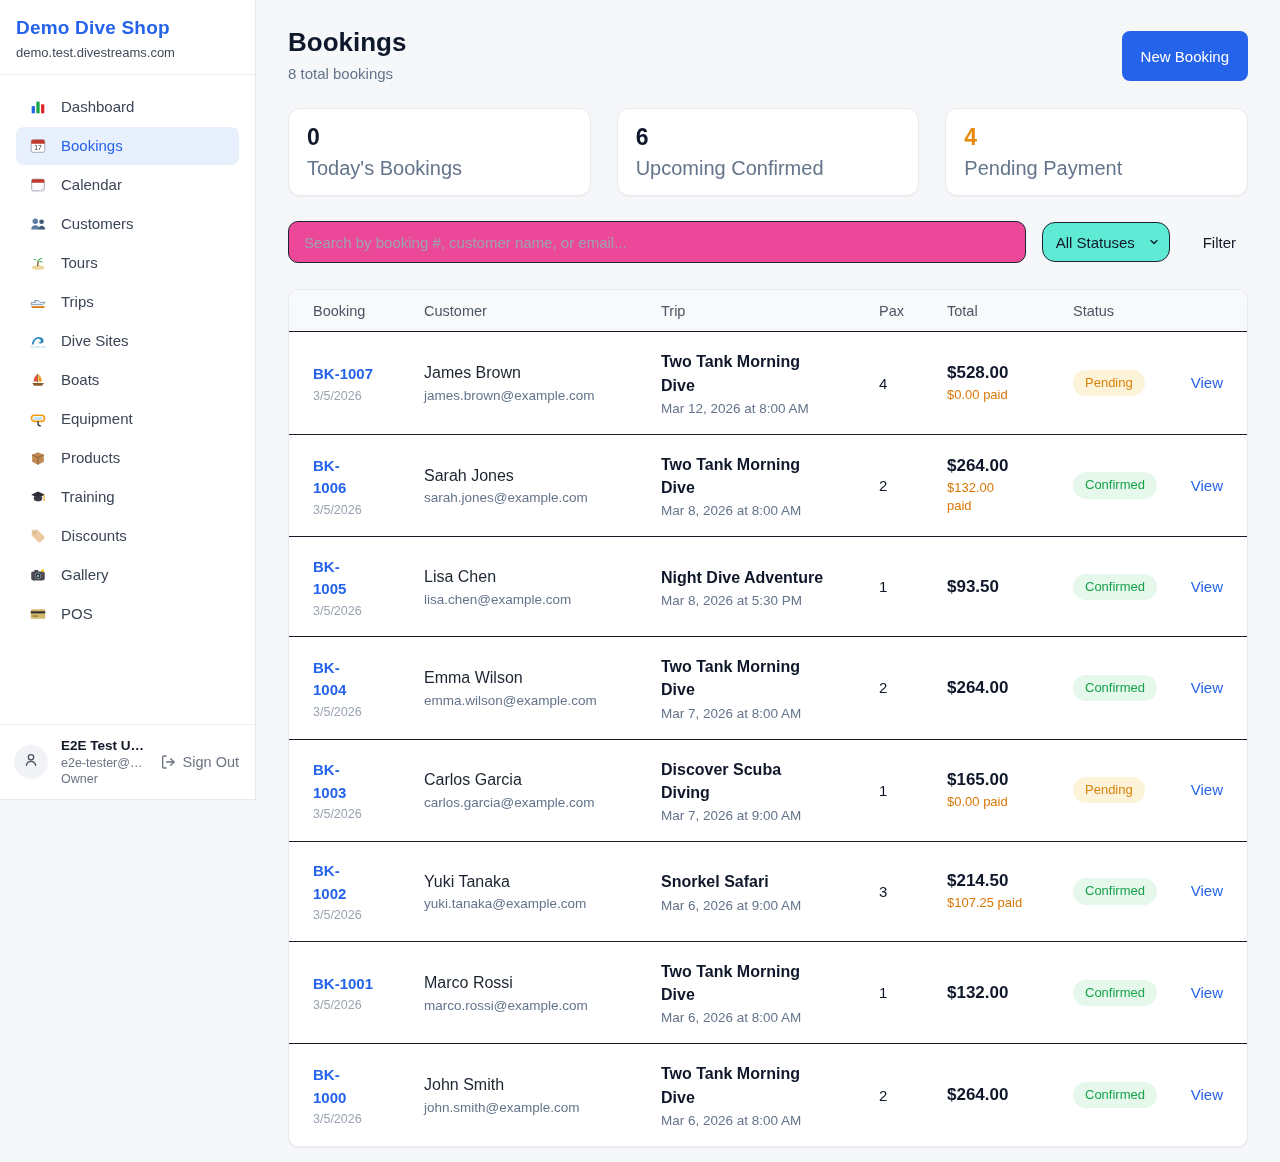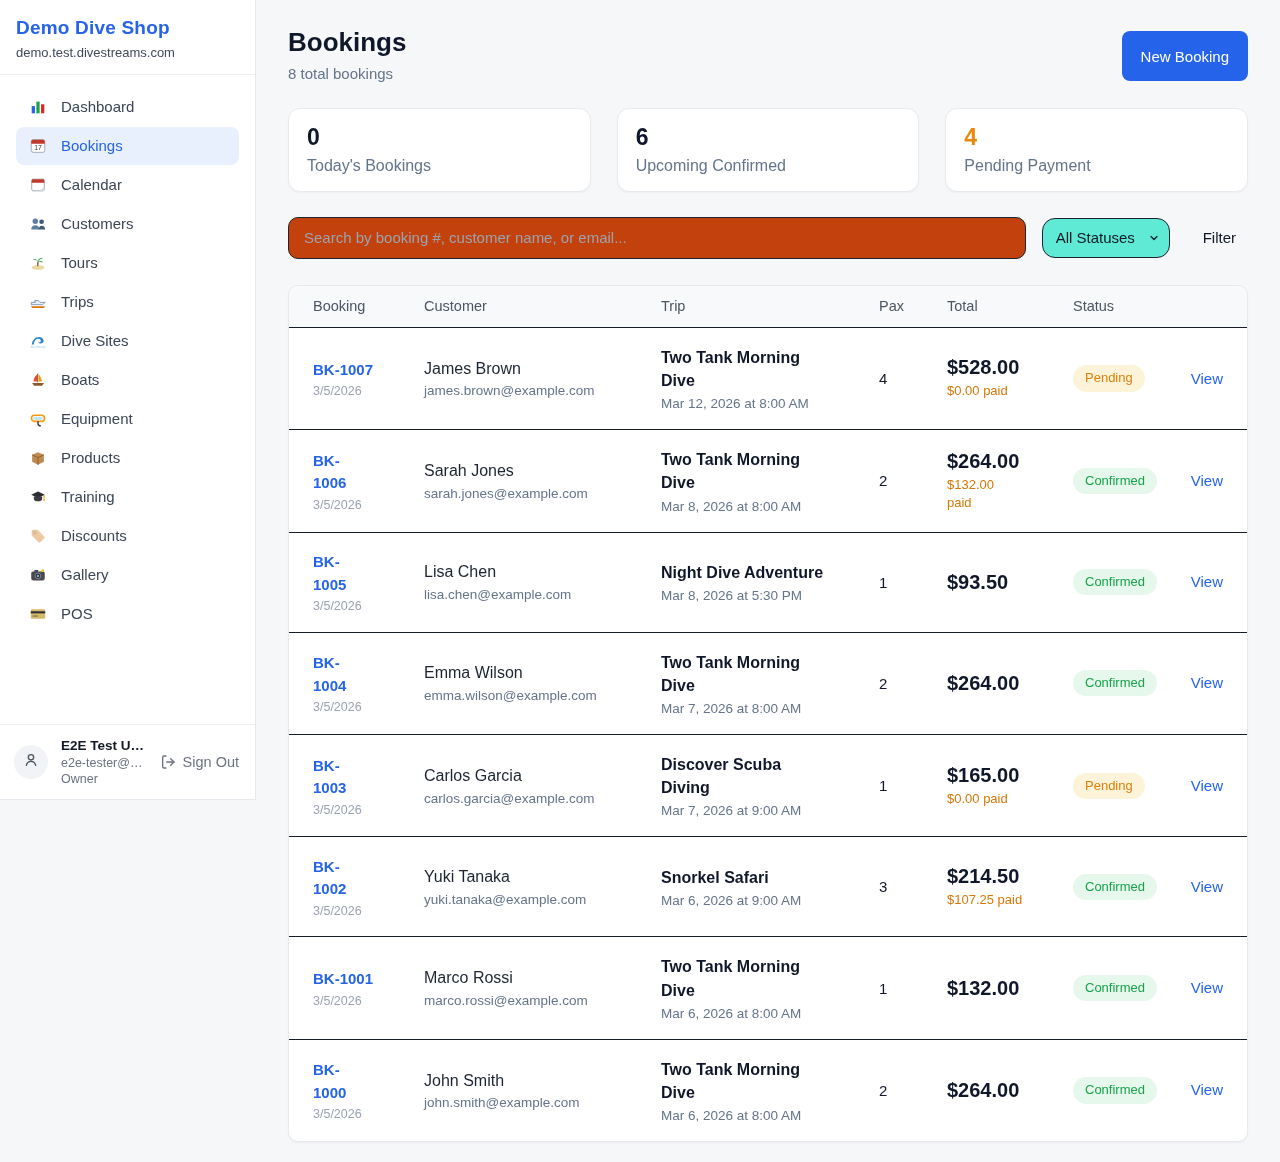--- a/index.html
+++ b/index.html
@@ -61,26 +61,26 @@
     font-family:inherit; cursor:pointer; margin-top:3px;
   }
 
   .stats { display:grid; grid-template-columns:repeat(3,1fr); gap:26px; margin-top:26px; }
   .stat-card {
     background:#fff; border:1px solid #e8eaef; border-radius:12px;
     padding:15px 18px; min-height:84px; box-shadow:0 1px 2px rgba(16,24,40,.04);
   }
   .stat-value { font-size:23px; font-weight:bold; color:#0f172a; line-height:1.2; }
   .stat-value.orange { color:#e8890b; }
-  .stat-label { margin-top:6px; font-size:16px; color:#64748b; }
+  .stat-label { margin-top:6px; font-size:20px; color:#64748b; }
 
   .filter-row { display:flex; align-items:center; margin-top:25px; }
   .search {
     flex:1; height:42px; border:1.5px solid #1b2430; border-radius:10px;
-    background:#c2410c; padding:0 15px; font-size:15px; color:#111827; font-family:inherit;
+    background:#ec4899; padding:0 15px; font-size:15px; color:#111827; font-family:inherit;
   }
   .search::placeholder { color:#9ca3af; }
   .select-wrap { position:relative; margin-left:16px; }
   .status-select {
     appearance:none; -webkit-appearance:none;
     height:40px; width:128px; border:1.5px solid #1b2430; border-radius:13px;
     background:#5eead4; font-size:15px; color:#111827; font-family:inherit;
     padding:0 30px 0 13px; cursor:pointer;
   }
   .select-chevron { position:absolute; right:10px; top:50%; transform:translateY(-50%); pointer-events:none; color:#111827; display:flex; }
@@ -106,21 +106,21 @@
   .cell { min-width:0; }
   .bk-id { color:#2563eb; font-weight:bold; font-size:15px; line-height:1.5; display:block; text-decoration:none; }
   .bk-id.id-wrap { max-width:44px; }
   .bk-date { margin-top:3px; font-size:12.5px; color:#9aa3b2; }
   .cust-name { font-size:16px; color:#1b2430; line-height:1.3; }
   .cust-email { margin-top:4px; font-size:13.5px; color:#64748b; }
   .trip-name { font-weight:bold; font-size:16px; color:#0f172a; line-height:1.45; display:block; }
   .trip-name.name-wrap { max-width:150px; }
   .trip-time { margin-top:4px; font-size:13.5px; color:#64748b; }
   .pax { font-size:15px; color:#0f172a; }
-  .total-amt { font-weight:bold; font-size:20px; color:#0f172a; }
+  .total-amt { font-weight:bold; font-size:17px; color:#0f172a; }
   .total-paid { margin-top:3px; font-size:13px; color:#d97706; display:block; line-height:1.4; }
   .total-paid.paid-wrap { max-width:60px; }
   .badge { display:inline-block; padding:5px 12px; border-radius:999px; font-size:13px; line-height:1.25; }
   .badge-pending { background:#fcf3d8; color:#d9820a; }
   .badge-confirmed { background:#e6f7ec; color:#16a34a; }
   .c-view { text-align:right; }
   .view-link { color:#2563eb; font-size:15px; text-decoration:none; cursor:pointer; }
 </style>
 </head>
 <body>

